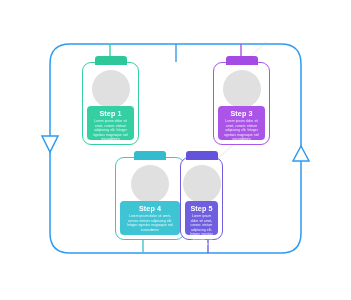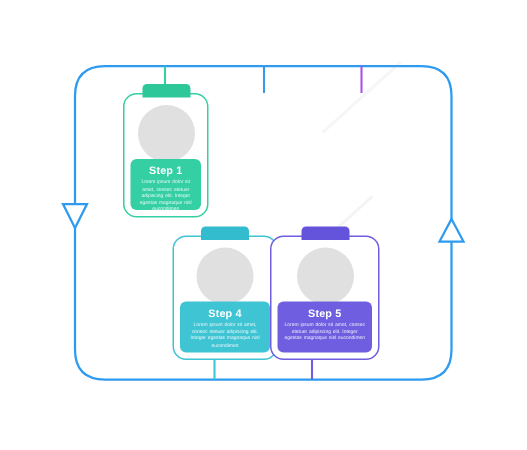--- a/index.html
+++ b/index.html
@@ -145,31 +145,39 @@
   <div class="card" id="card-0" style="left: 82px; top: 62px; width: 57px; height: 83px; border-color: rgb(52, 207, 163);">
     <div class="card-tab" style="background: rgb(46, 199, 154);"></div>
     <div class="card-photo" style="background: rgb(224, 224, 224);"></div>
     <div class="card-body" style="background: rgb(52, 207, 163);">
       <div class="card-title">Step 1</div>
       <div class="card-desc">Lorem ipsum dolor sit amet, consec etetuer adipiscing elit. Integer egestas magnaque nisl eucondimen</div>
     </div>
   </div>
 
 
+  <div class="card" id="card-2" style="left: 213px; top: 62px; width: 57px; height: 83px; border-color: rgb(170, 85, 232);">
+    <div class="card-tab" style="background: rgb(163, 75, 228);"></div>
+    <div class="card-photo" style="background: rgb(224, 224, 224);"></div>
+    <div class="card-body" style="background: rgb(170, 85, 232);">
+      <div class="card-title">Step 3</div>
+      <div class="card-desc">Lorem ipsum dolor sit amet, consec etetuer adipiscing elit. Integer egestas magnaque nisl eucondimen</div>
+    </div>
+  </div>
 
   <div class="card" id="card-3" style="left: 115px; top: 157px; width: 70px; height: 83px; border-color: rgb(63, 196, 212);">
     <div class="card-tab" style="background: rgb(51, 188, 205);"></div>
     <div class="card-photo" style="background: rgb(224, 224, 224);"></div>
     <div class="card-body" style="background: rgb(63, 196, 212);">
       <div class="card-title">Step 4</div>
       <div class="card-desc">Lorem ipsum dolor sit amet, consec etetuer adipiscing elit. Integer egestas magnaque nisl eucondimen</div>
     </div>
   </div>
 
-  <div class="card" id="card-4" style="left: 180px; top: 157px; width: 73px; height: 83px; border-color: rgb(111, 95, 224);">
+  <div class="card" id="card-4" style="left: 180px; top: 157px; width: 43px; height: 83px; border-color: rgb(111, 95, 224);">
     <div class="card-tab" style="background: rgb(100, 84, 220);"></div>
     <div class="card-photo" style="background: rgb(224, 224, 224);"></div>
     <div class="card-body" style="background: rgb(111, 95, 224);">
       <div class="card-title">Step 5</div>
       <div class="card-desc">Lorem ipsum dolor sit amet, consec etetuer adipiscing elit. Integer egestas magnaque nisl eucondimen</div>
     </div>
   </div>
 
 </div>
 

